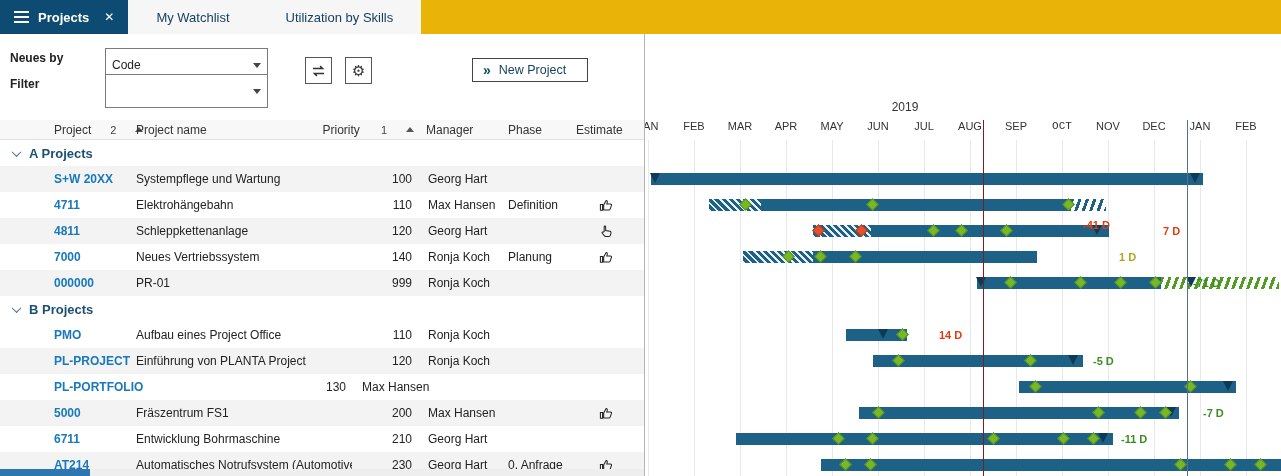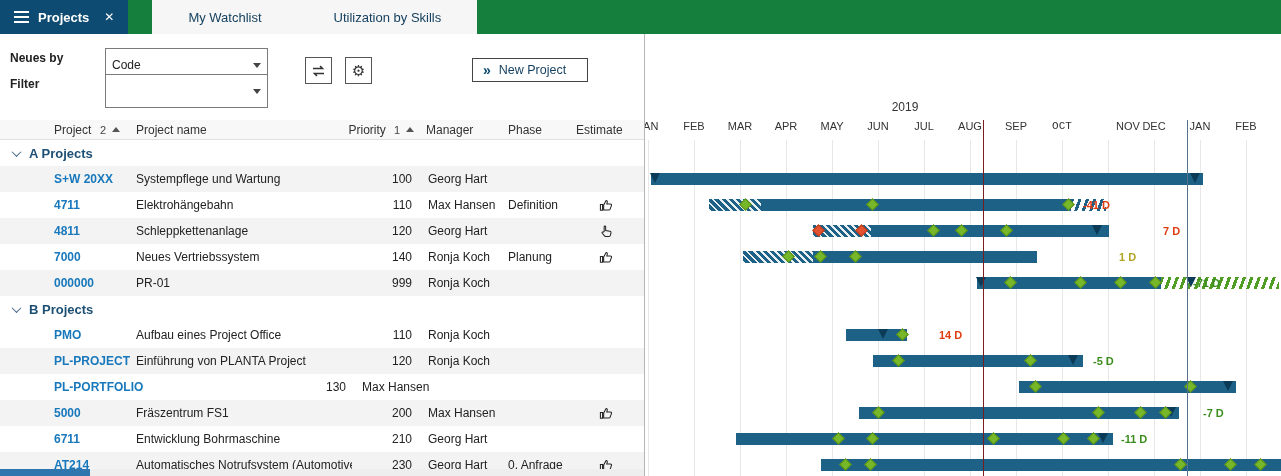--- a/index.html
+++ b/index.html
@@ -1,27 +1,27 @@
 <!DOCTYPE html>
 <html><head>
 <meta charset="utf-8">
 <style>
   *{box-sizing:border-box;margin:0;padding:0;}
   html,body{width:1281px;height:476px;overflow:hidden;background:#fff;
     font-family:"Liberation Sans",sans-serif;}
 
   
-  .tabbar{height:34px;display:flex;background:#15803d;gap:24px;}
+  .tabbar{height:34px;display:flex;background:#eab308;}
   .tab-active{background:#0d4b72;color:#fff;display:flex;align-items:center;gap:9px;
     padding:0 14px;font-size:13px;font-weight:bold;cursor:pointer;}
   .hamburger{display:inline-flex;flex-direction:column;gap:3px;width:15px;}
   .hamburger i{height:2px;background:#fff;display:block;}
   .tab-close{font-size:12px;margin-left:6px;font-weight:normal;}
   .tabs-group{display:flex;background:#f6f6f6;}
-  .tab{display:flex;align-items:center;padding:0 36px;font-size:13px;color:#16415f;cursor:pointer;}
+  .tab{display:flex;align-items:center;padding:0 28px;font-size:13px;color:#16415f;cursor:pointer;}
 
   
   .main{display:flex;height:442px;overflow:hidden;}
   .left{width:645px;min-width:645px;border-right:1px solid #b5b5b5;position:relative;overflow:hidden;}
   .gantt{flex:1;position:relative;overflow:hidden;}
 
   
   .controls{position:relative;height:86px;}
   .lbl{position:absolute;font-size:12px;font-weight:bold;color:#222;}
   .select{position:absolute;width:163px;height:20px;border:1px solid #7b7b7b;background:#fff;
@@ -33,21 +33,21 @@
     display:flex;align-items:center;justify-content:center;font-size:15px;color:#333;cursor:pointer;}
   .new-project{position:absolute;left:472px;top:24px;width:116px;height:24px;border:1px solid #444;
     background:#fff;display:flex;align-items:center;gap:9px;padding:0 10px;font-size:12.5px;
     color:#123e5e;cursor:pointer;}
   .new-project .chev2{color:#0d4b72;font-weight:bold;font-size:14px;letter-spacing:-1px;}
 
   
   .thead,.data-row{display:grid;grid-template-columns:46px 82px 224px 66px 76px 74px 76px;
     align-items:center;font-size:12px;color:#222;}
   .thead{height:20px;background:#f8f8f8;border-bottom:1px solid #e0e0e0;color:#333;}
-  .thead .c{padding:0 8px;display:flex;align-items:center;gap:6px;white-space:nowrap;}
+  .thead .c{padding:0 8px;display:flex;align-items:center;gap:19px;white-space:nowrap;}
   .thead .c.right{justify-content:flex-end;padding-right:4px;}
   .sortnum{font-size:11px;color:#444;margin-left:2px;}
   .thead .c .pushR{margin-left:auto;}
   .tri{width:0;height:0;border-left:4px solid transparent;border-right:4px solid transparent;
     border-bottom:5px solid #555;display:inline-block;}
   .row{height:26px;}
   .data-row.alt{background:#f3f3f3;}
   .group-row{display:flex;align-items:center;gap:9px;padding-left:13px;color:#1c4f74;
     font-size:13px;font-weight:bold;cursor:pointer;}
   .chev{width:7px;height:7px;border-right:1.6px solid #47698a;border-bottom:1.6px solid #47698a;
@@ -311,42 +311,42 @@
           <span class="month" style="left: -20px;">JAN</span>
           <span class="month" style="left: 26px;">FEB</span>
           <span class="month" style="left: 72px;">MAR</span>
           <span class="month" style="left: 118px;">APR</span>
           <span class="month" style="left: 164px;">MAY</span>
           <span class="month" style="left: 210px;">JUN</span>
           <span class="month" style="left: 256px;">JUL</span>
           <span class="month" style="left: 302px;">AUG</span>
           <span class="month" style="left: 348px;">SEP</span>
           <span class="month" style="left: 394px; font-family: Liberation Mono, monospace;">OCT</span>
-          <span class="month" style="left: 460px;">NOV</span>
+          <span class="month" style="left: 440px;">NOV</span>
           <span class="month" style="left: 486px;">DEC</span>
           <span class="month" style="left: 532px;">JAN</span>
           <span class="month" style="left: 578px;">FEB</span>
         </div>
     </div>
     <div class="gantt-body">
         <div class="grow"></div>
         <div class="grow">
           <div class="bar" style="left: 6px; width: 552px;"></div>
           <div class="cap" style="left: 5px;"></div>
           <div class="cap" style="left: 545px;"></div>
         </div>
         <div class="grow">
           <div class="bar" style="left: 64px; width: 362px;">
             <div class="hatch" style="left: 0px; width: 52px;"></div>
           </div>
           <div class="tail teal" style="left: 426px; width: 35px;"></div>
           <div class="ms green" style="left: 96px;"></div>
           <div class="ms green" style="left: 223px;"></div>
           <div class="ms green" style="left: 419px;"></div>
-          <span class="blabel red" style="left: 438px;">-41 D</span>
+          <span class="blabel red" style="left: 438px; margin-top: 20px;">-41 D</span>
         </div>
         <div class="grow">
           <div class="bar" style="left: 168px; width: 296px;">
             <div class="hatch" style="left: 0px; width: 58px;"></div>
           </div>
           <div class="cap" style="left: 447px;"></div>
           <div class="ms red" style="left: 169px;"></div>
           <div class="ms red" style="left: 212px;"></div>
           <div class="ms green" style="left: 284px;"></div>
           <div class="ms green" style="left: 312px;"></div>

